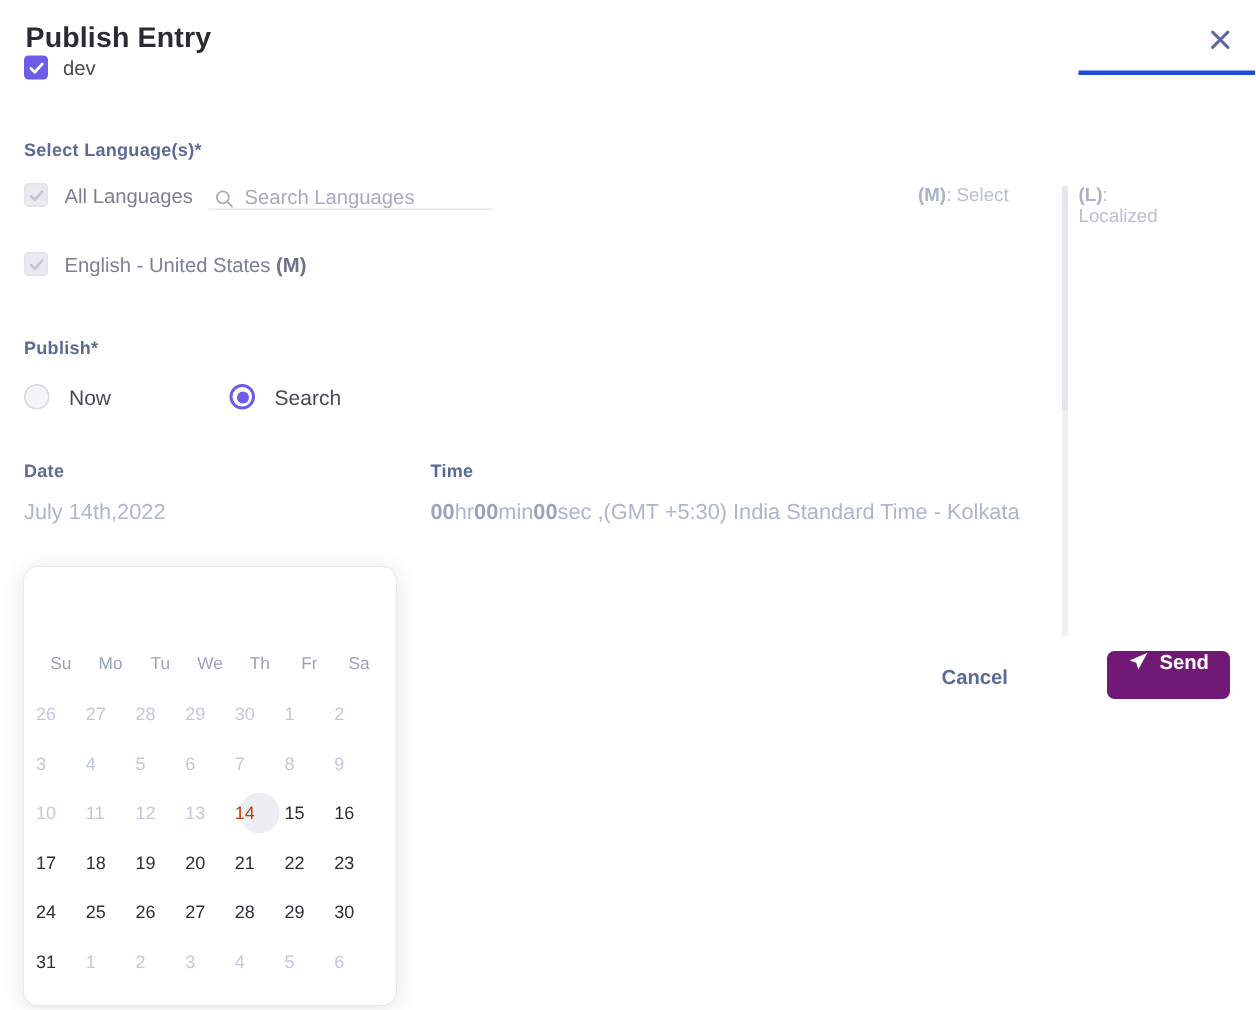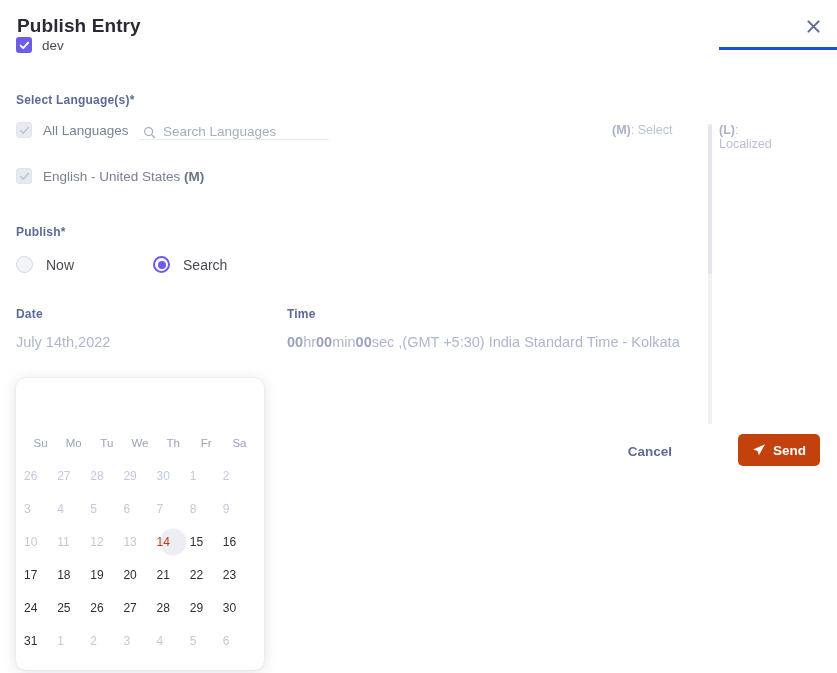--- a/index.html
+++ b/index.html
@@ -205,27 +205,27 @@
     color: #5c6b96;
     background: none; border: none;
     font-family: inherit;
     cursor: pointer;
     padding: 6px 8px;
   }
   .send-btn {
     position: absolute;
     right: 17px; top: 10px;
     width: 82px; height: 32px;
-    background: #c2410c;
+    background: #701a75;
     border: none; border-radius: 5px;
     color: #ffffff;
     font-family: inherit;
     font-size: 13.5px;
     font-weight: bold;
-    display: flex; align-items: center; justify-content: center;
+    display: flex; align-items: flex-start; justify-content: center;
     gap: 7px;
     cursor: pointer;
   }
   .send-btn svg { display: block; flex: none; }
 
   
   .scrollbar-track {
     position: absolute;
     right: 7px; top: 88px;
     width: 4px; height: 355px;

